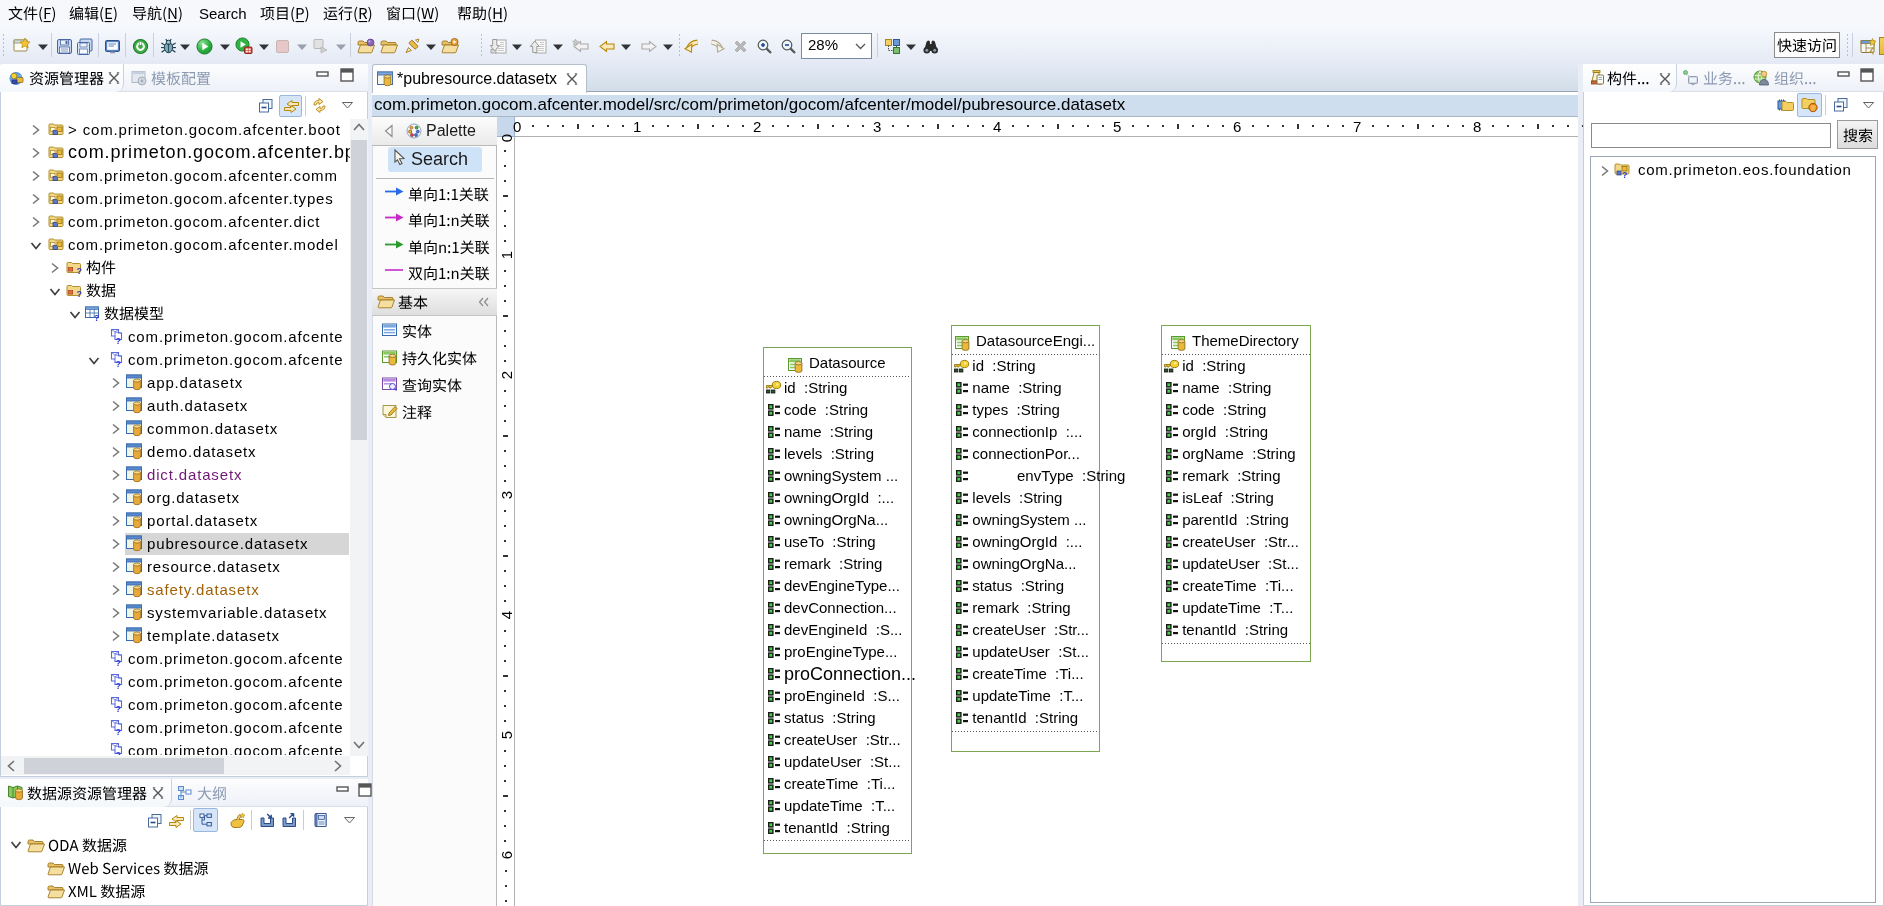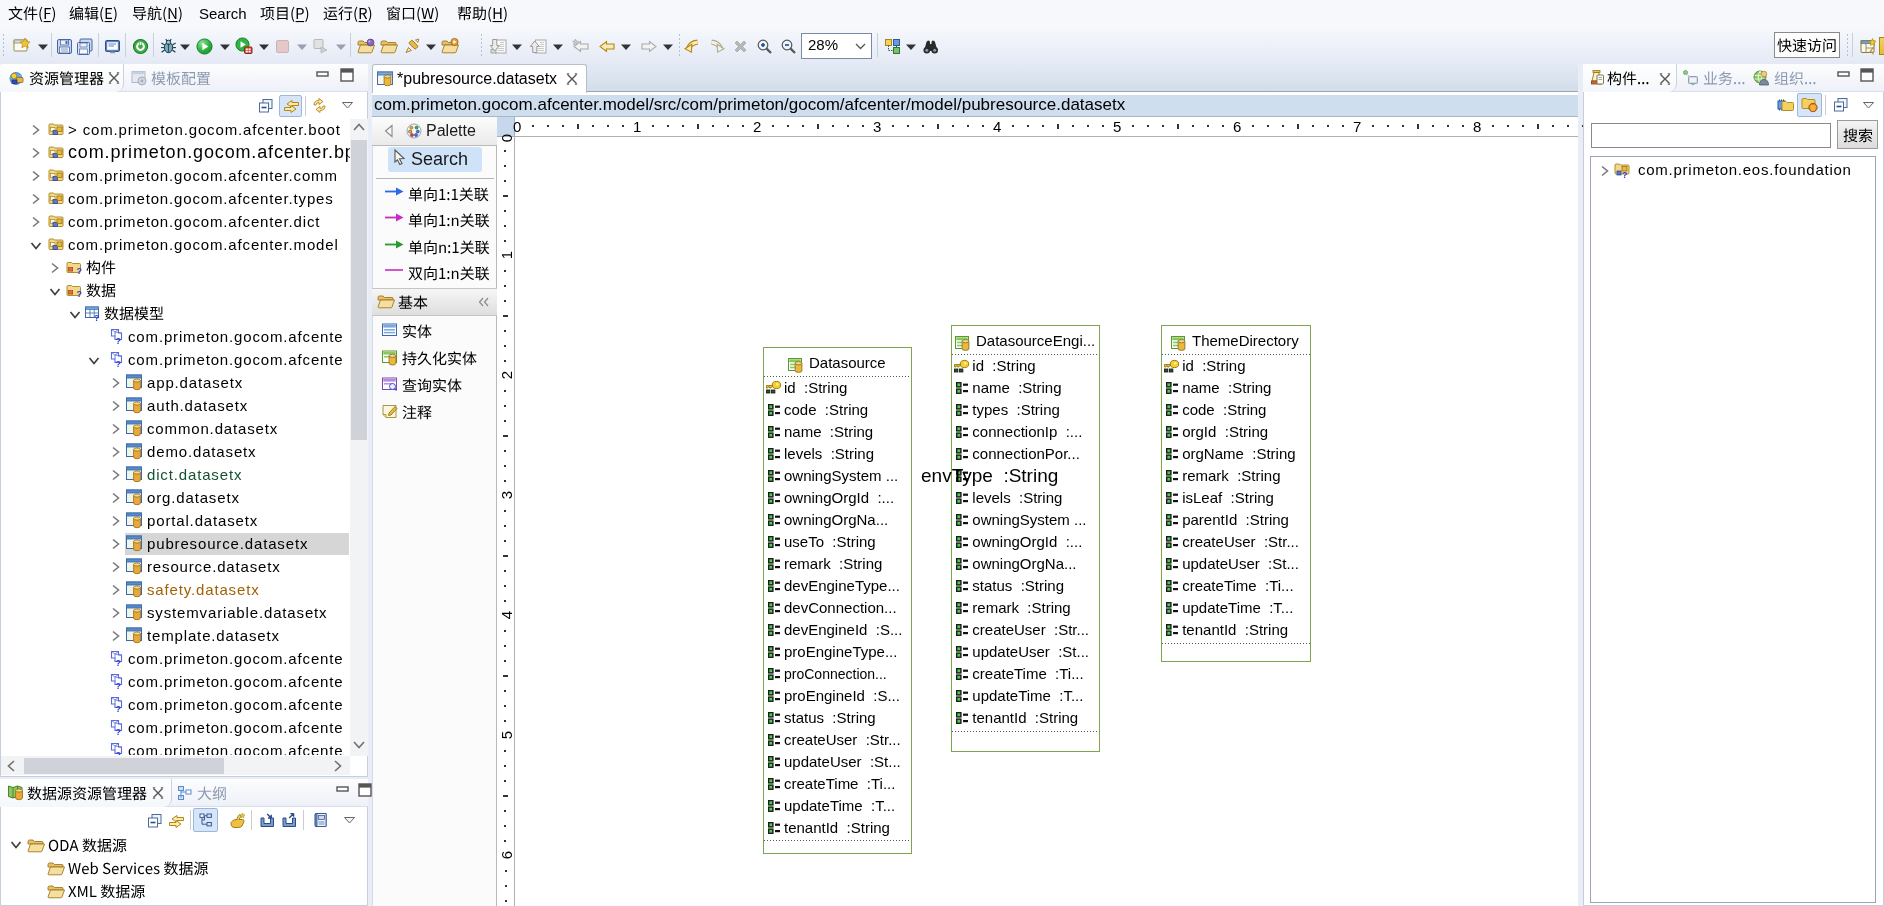--- a/index.html
+++ b/index.html
@@ -484,21 +484,21 @@
     <div style="position:absolute;left:147px;top:323px;height:21px;line-height:21px;font-size:15px;color:#000;font-weight:400;letter-spacing:0.85px;white-space:nowrap">demo.datasetx</div>
     <svg style="position:absolute;left:111px;top:351px;overflow:visible" width="9" height="12" viewBox="0 0 9 12">
       <path d="M2 1.5 L7.5 6 L2 10.5" fill="none" stroke="#7a7a7a" stroke-width="1.6"></path>
     </svg>
     <svg style="position:absolute;left:126px;top:348px;overflow:visible" width="16" height="17" viewBox="0 0 16 17">
       <rect x="0.5" y="1" width="15" height="12.5" fill="#eef6e8" stroke="#3a6aaa"></rect>
       <rect x="0.5" y="1" width="15" height="3" fill="#5a8ad0" stroke="#3a6aaa" stroke-width="0.8"></rect>
       <path d="M7.6 6.5 L7.6 14.0 Q7.6 15.7 11 15.7 Q14.4 15.7 14.4 14.0 L14.4 6.5 Z" fill="#e8a93a" stroke="#9a6a10" stroke-width="0.8"></path>
       <ellipse cx="11" cy="6.5" rx="3.4" ry="1.6" fill="#f7d88a" stroke="#9a6a10" stroke-width="0.8"></ellipse>
     </svg>
-    <div style="position:absolute;left:147px;top:346px;height:21px;line-height:21px;font-size:15px;color:#14532d;font-weight:400;letter-spacing:0.85px;white-space:nowrap">dict.datasetx</div>
+    <div style="position:absolute;left:147px;top:346px;height:21px;line-height:21px;font-size:15px;color:#701a75;font-weight:400;letter-spacing:0.85px;white-space:nowrap">dict.datasetx</div>
     <svg style="position:absolute;left:111px;top:374px;overflow:visible" width="9" height="12" viewBox="0 0 9 12">
       <path d="M2 1.5 L7.5 6 L2 10.5" fill="none" stroke="#7a7a7a" stroke-width="1.6"></path>
     </svg>
     <svg style="position:absolute;left:126px;top:371px;overflow:visible" width="16" height="17" viewBox="0 0 16 17">
       <rect x="0.5" y="1" width="15" height="12.5" fill="#eef6e8" stroke="#3a6aaa"></rect>
       <rect x="0.5" y="1" width="15" height="3" fill="#5a8ad0" stroke="#3a6aaa" stroke-width="0.8"></rect>
       <path d="M7.6 6.5 L7.6 14.0 Q7.6 15.7 11 15.7 Q14.4 15.7 14.4 14.0 L14.4 6.5 Z" fill="#e8a93a" stroke="#9a6a10" stroke-width="0.8"></path>
       <ellipse cx="11" cy="6.5" rx="3.4" ry="1.6" fill="#f7d88a" stroke="#9a6a10" stroke-width="0.8"></ellipse>
     </svg>
     <div style="position:absolute;left:147px;top:369px;height:21px;line-height:21px;font-size:15px;color:#000;font-weight:400;letter-spacing:0.85px;white-space:nowrap">org.datasetx</div>
@@ -1105,21 +1105,21 @@
 <svg style="position:absolute;left:768px;top:668px;overflow:visible" width="12" height="12" viewBox="0 0 12 12">
     <g>
       <rect x="0.5" y="0.5" width="4.6" height="4.6" fill="#2a5a2a" stroke="#111" stroke-width="0.9"></rect>
       <rect x="1.6" y="1.6" width="2.4" height="2.4" fill="#4ad04a"></rect>
       <rect x="0.5" y="6.9" width="4.6" height="4.6" fill="#2a5a2a" stroke="#111" stroke-width="0.9"></rect>
       <rect x="1.6" y="8" width="2.4" height="2.4" fill="#4ad04a"></rect>
       <rect x="7" y="1.6" width="5" height="2.2" fill="#111"></rect>
       <rect x="7" y="8" width="5" height="2.2" fill="#111"></rect>
     </g>
   </svg>
-<div style="position:absolute;left:784px;top:663px;height:22px;line-height:22px;font-size:14px;color:#000;font-weight:400;letter-spacing:0;white-space:nowrap">proConnection...</div>
+<div style="position:absolute;left:784px;top:663px;height:22px;line-height:22px;font-size:18px;color:#000;font-weight:400;letter-spacing:0;white-space:nowrap">proConnection...</div>
 <svg style="position:absolute;left:768px;top:690px;overflow:visible" width="12" height="12" viewBox="0 0 12 12">
     <g>
       <rect x="0.5" y="0.5" width="4.6" height="4.6" fill="#2a5a2a" stroke="#111" stroke-width="0.9"></rect>
       <rect x="1.6" y="1.6" width="2.4" height="2.4" fill="#4ad04a"></rect>
       <rect x="0.5" y="6.9" width="4.6" height="4.6" fill="#2a5a2a" stroke="#111" stroke-width="0.9"></rect>
       <rect x="1.6" y="8" width="2.4" height="2.4" fill="#4ad04a"></rect>
       <rect x="7" y="1.6" width="5" height="2.2" fill="#111"></rect>
       <rect x="7" y="8" width="5" height="2.2" fill="#111"></rect>
     </g>
   </svg>
@@ -1257,21 +1257,21 @@
 <svg style="position:absolute;left:956.3px;top:470px;overflow:visible" width="12" height="12" viewBox="0 0 12 12">
     <g>
       <rect x="0.5" y="0.5" width="4.6" height="4.6" fill="#2a5a2a" stroke="#111" stroke-width="0.9"></rect>
       <rect x="1.6" y="1.6" width="2.4" height="2.4" fill="#4ad04a"></rect>
       <rect x="0.5" y="6.9" width="4.6" height="4.6" fill="#2a5a2a" stroke="#111" stroke-width="0.9"></rect>
       <rect x="1.6" y="8" width="2.4" height="2.4" fill="#4ad04a"></rect>
       <rect x="7" y="1.6" width="5" height="2.2" fill="#111"></rect>
       <rect x="7" y="8" width="5" height="2.2" fill="#111"></rect>
     </g>
   </svg>
-<div style="position:absolute;left:921px;top:465px;height:22px;line-height:22px;font-size:19px;color:#000;font-weight:400;letter-spacing:0;white-space:nowrap">envType&nbsp;&nbsp;:String</div>
+<div style="position:absolute;left:1017px;top:465px;height:22px;line-height:22px;font-size:15px;color:#000;font-weight:400;letter-spacing:0;white-space:nowrap">envType&nbsp;&nbsp;:String</div>
 <svg style="position:absolute;left:956.3px;top:492px;overflow:visible" width="12" height="12" viewBox="0 0 12 12">
     <g>
       <rect x="0.5" y="0.5" width="4.6" height="4.6" fill="#2a5a2a" stroke="#111" stroke-width="0.9"></rect>
       <rect x="1.6" y="1.6" width="2.4" height="2.4" fill="#4ad04a"></rect>
       <rect x="0.5" y="6.9" width="4.6" height="4.6" fill="#2a5a2a" stroke="#111" stroke-width="0.9"></rect>
       <rect x="1.6" y="8" width="2.4" height="2.4" fill="#4ad04a"></rect>
       <rect x="7" y="1.6" width="5" height="2.2" fill="#111"></rect>
       <rect x="7" y="8" width="5" height="2.2" fill="#111"></rect>
     </g>
   </svg>

